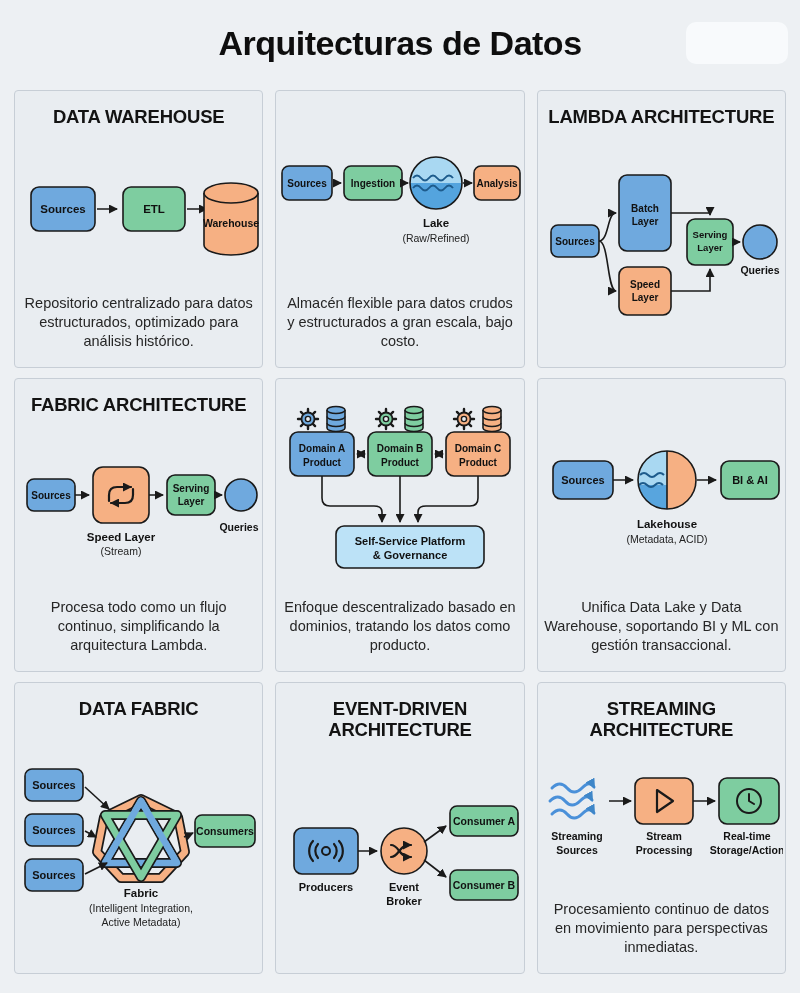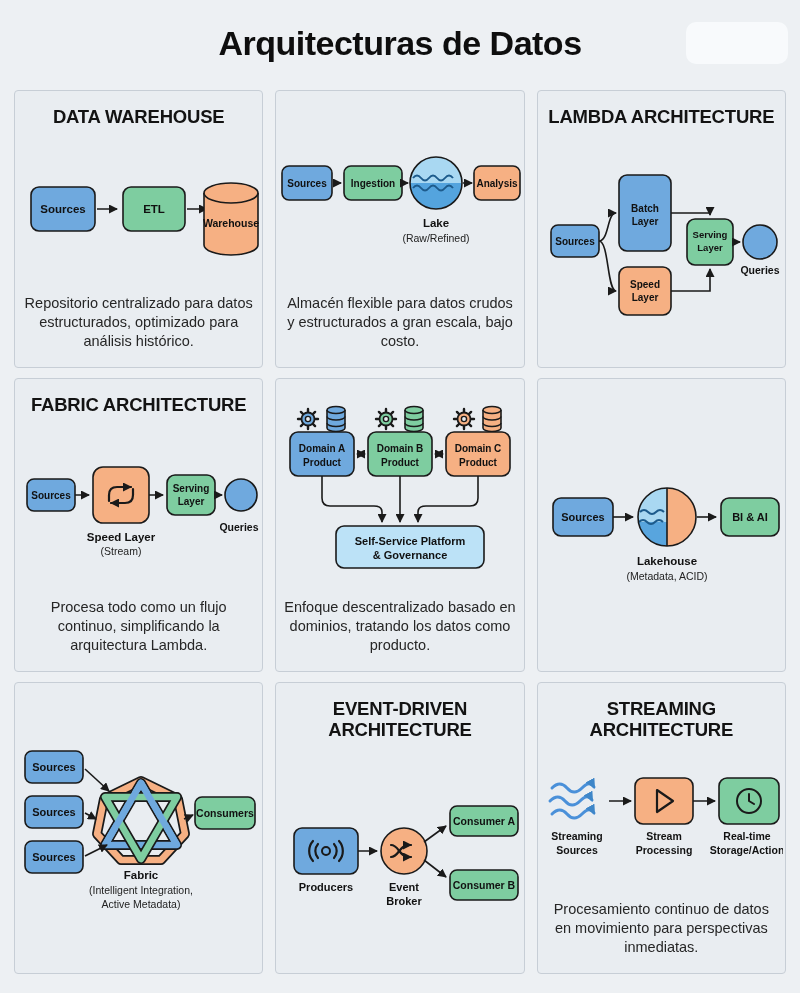--- a/index.html
+++ b/index.html
@@ -265,23 +265,25 @@
           <line x1="128" y1="24" x2="128" y2="82" stroke="#1a1a1a" stroke-width="1.6"></line>
           <circle cx="128" cy="53" r="29" fill="none" stroke="#1a1a1a" stroke-width="1.6"></circle>
         </g>
         <line class="conn" x1="158" y1="53" x2="177" y2="53" marker-end="url(#arr)"></line>
         <rect class="nbox" x="182" y="34" width="58" height="38" rx="8" fill="#7ECDA0"></rect>
         <text class="t11" x="211" y="57">BI &amp; AI</text>
         <text class="t115" x="128" y="101">Lakehouse</text>
         <text class="t105 sub" x="128" y="116">(Metadata, ACID)</text>
       </svg>
     </div>
-  </div>
-
-  <div class="card">
+    <p class="desc">Unifica Data Lake y Data Warehouse, soportando BI y ML con gestión transaccional.</p>
+  </div>
+
+  <div class="card">
+    <h2>DATA FABRIC</h2>
     <div class="diagram">
       <svg width="244" height="178" viewBox="0 0 244 178">
         <rect class="nbox" x="8" y="12" width="58" height="32" rx="7" fill="#6FA9DE"></rect>
         <text class="t11" x="37" y="32">Sources</text>
         <rect class="nbox" x="8" y="57" width="58" height="32" rx="7" fill="#6FA9DE"></rect>
         <text class="t11" x="37" y="77">Sources</text>
         <rect class="nbox" x="8" y="102" width="58" height="32" rx="7" fill="#6FA9DE"></rect>
         <text class="t11" x="37" y="122">Sources</text>
         <g stroke-linejoin="round">
           <polygon points="124,42 161,60 168,95 144,121 104,121 80,95 87,60" fill="none" stroke="#1a1a1a" stroke-width="10"></polygon>

